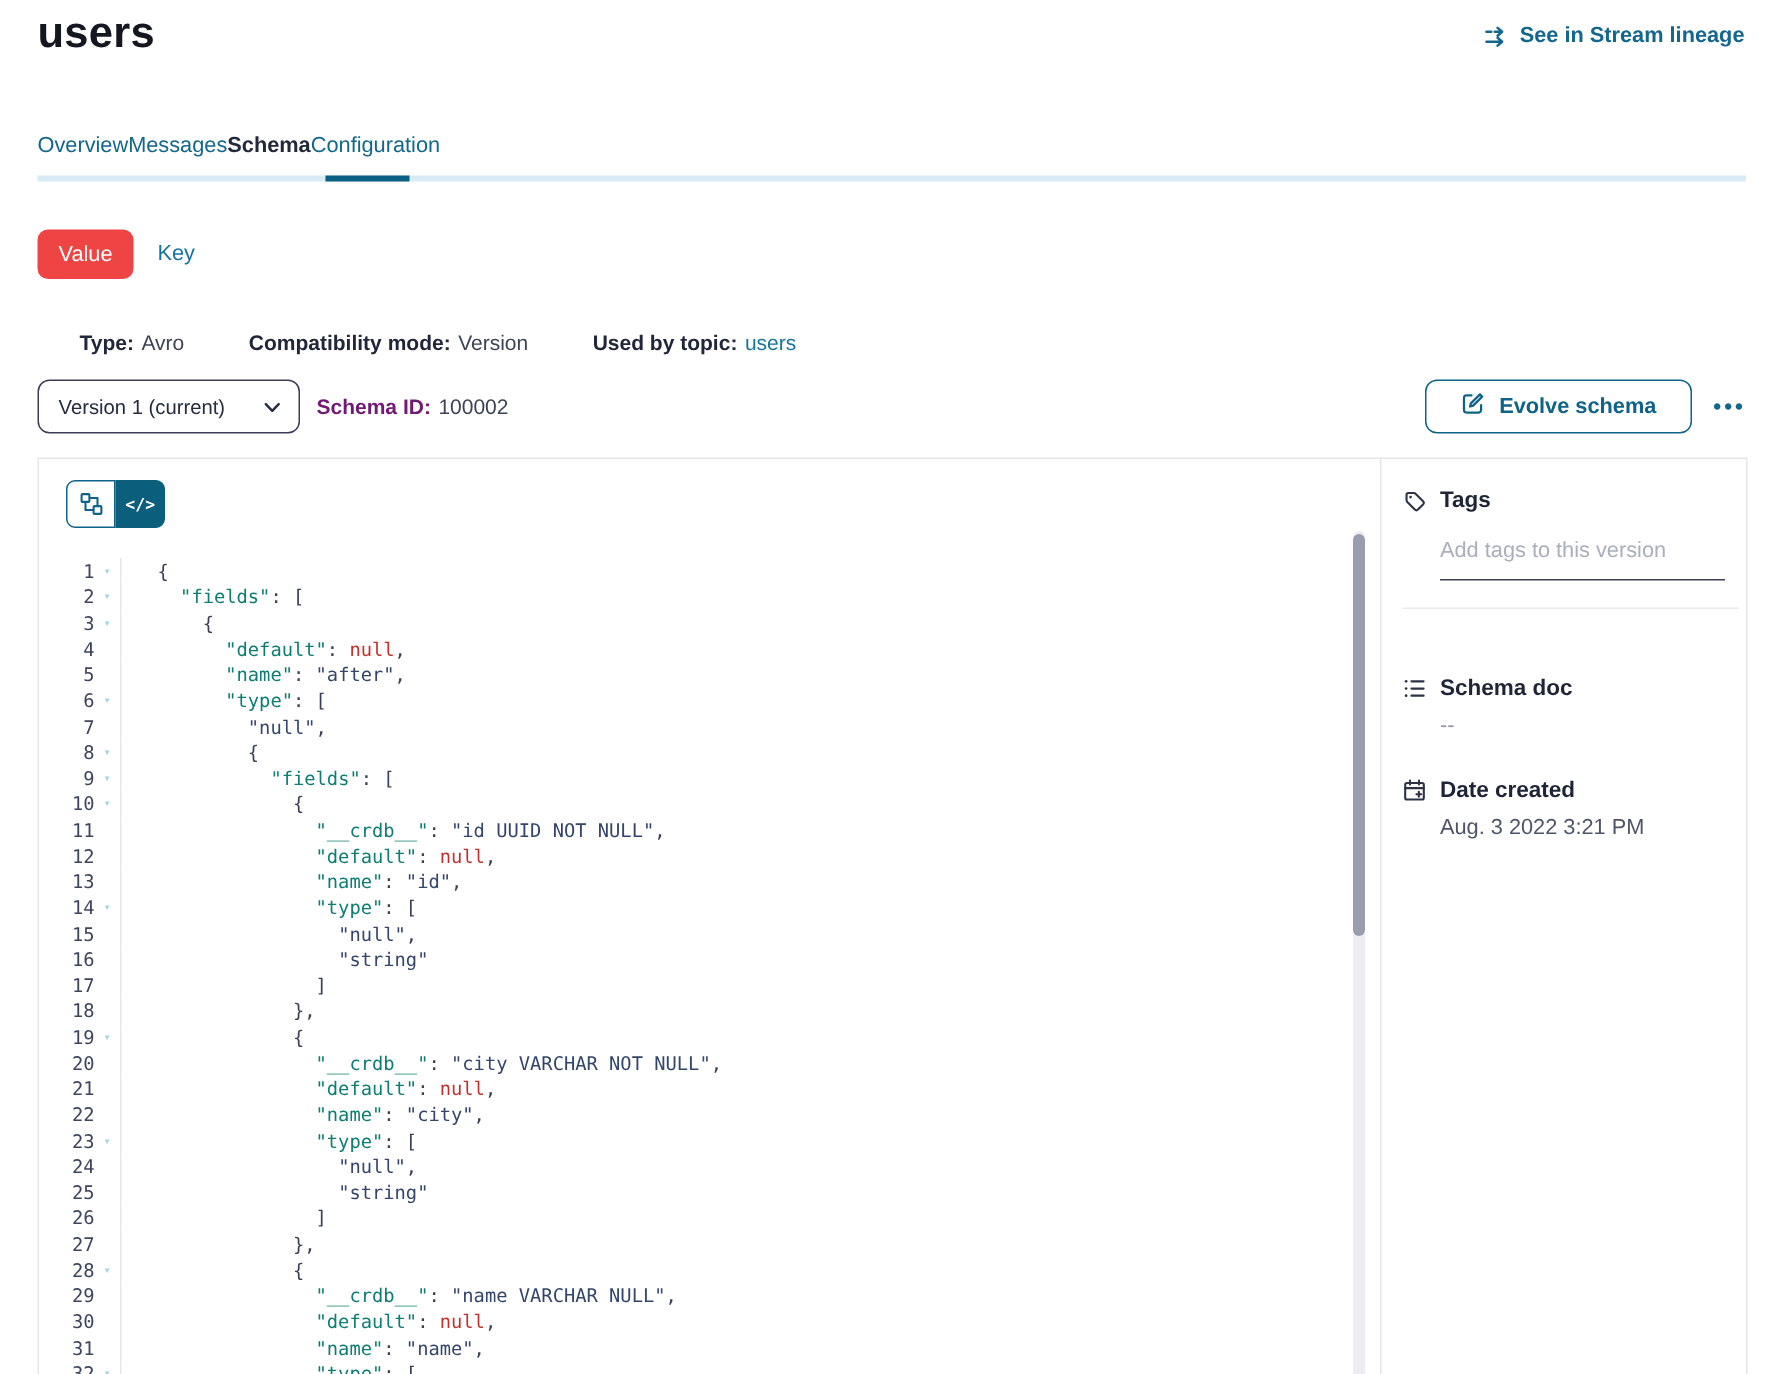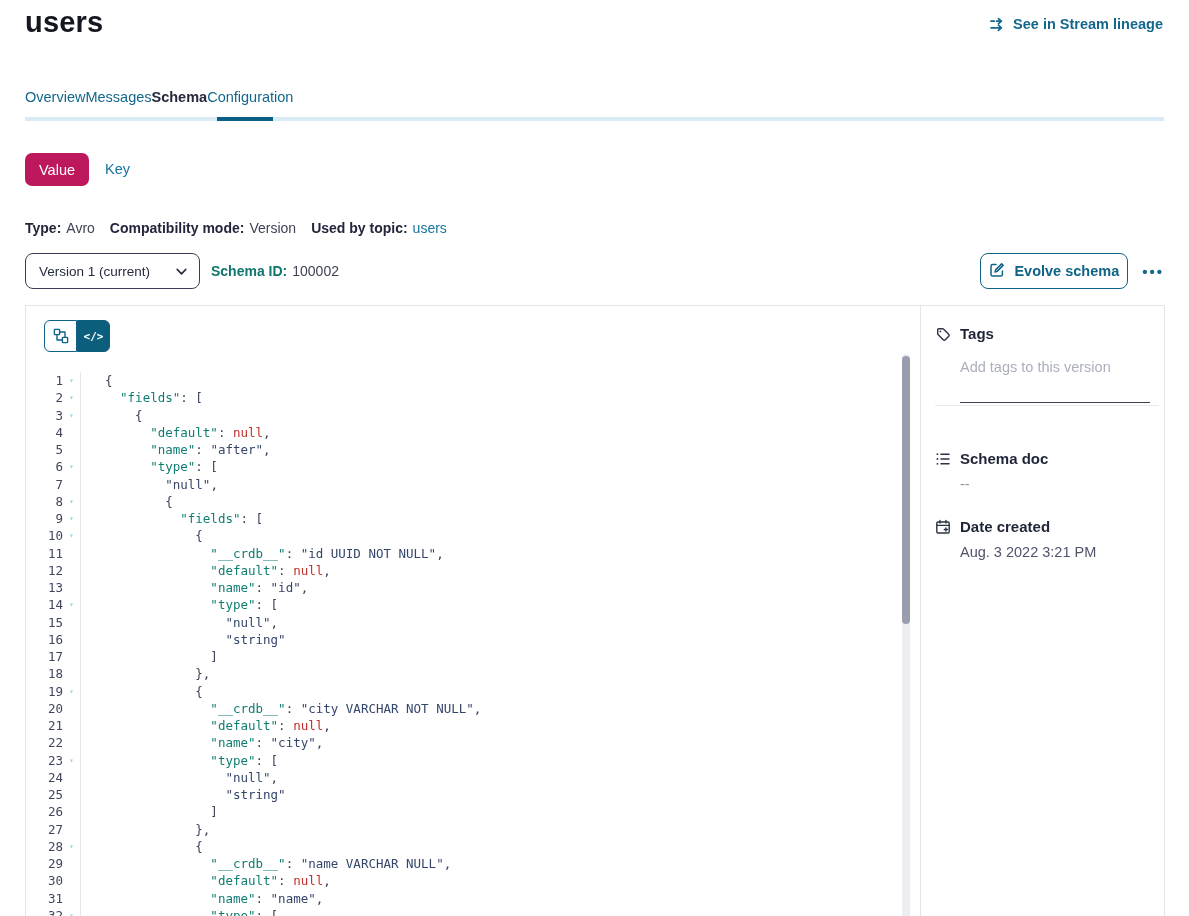--- a/index.html
+++ b/index.html
@@ -14,38 +14,38 @@
     color:#14678c; font-size:14.5px; font-weight:700; cursor:pointer; }
   .lineage svg { display:block; }
   
   .tabs { position:absolute; left:25px; top:89px; display:flex; font-size:14.5px; }
   .tab { color:#14678c; font-weight:500; cursor:pointer; }
   .tab.active { color:#23283a; font-weight:600;text-align:right; }
   .tab-track { position:absolute; left:25px; right:25px; top:117px; height:4px; background:#d9ebf4; }
   .tab-active-bar { position:absolute; left:217px; top:117px; width:56px; height:4px; background:#0b5f82; }
   
   .btn-value { position:absolute; left:25px; top:153px; height:33px; padding:0 14px; border:none;
-    background:#be185d; color:#fff; font-size:14.5px; font-family:inherit; border-radius:7px; cursor:pointer; }
+    background:#ef4444; color:#fff; font-size:14.5px; font-family:inherit; border-radius:7px; cursor:pointer; }
   .link-key { position:absolute; left:105px; top:153px; height:33px; line-height:33px; color:#16749e; font-size:14.5px; cursor:pointer; }
   
   .meta { position:absolute; left:25px; top:220px; display:flex; align-items:center; font-size:14px; color:#3e4355; }
-  .meta b { color:#22263a; font-weight:700; margin-right:5px; }
+  .meta b { color:#22263a; font-weight:700; margin-right:5px;margin-left:28px; }
   .meta .grp { margin-right:15px; display:flex; align-items:center; }
   .meta .lnk { color:#16749e; cursor:pointer; }
   
   .vrow { position:absolute; left:25px; right:25px; top:253px; height:36px; display:flex; align-items:center; }
   .select { position:relative; width:175px; height:36px; border:1px solid #3a3d55; border-radius:8px;
     display:flex; align-items:center; padding:0 13px; font-size:13.5px; color:#262b3f; cursor:pointer; background:#fff; }
   .select svg { position:absolute; right:12px; top:14px; }
-  .schema-id-label { margin-left:11px; font-size:14px; font-weight:700; color:#0f766e; }
+  .schema-id-label { margin-left:11px; font-size:14px; font-weight:700; color:#701a75; }
   .schema-id-value { margin-left:5px; font-size:14px; color:#3e4355; }
   .vspacer { flex:1; }
   .btn-compare { height:36px; padding:0 16px; display:flex; align-items:center; gap:9px; background:#fff;
     border:1px solid #c9cfd8; border-radius:8px; color:#a9b9c6; font-size:14.5px; font-weight:500; font-family:inherit; }
-  .btn-evolve { margin-left:20px; height:36px; padding:0 8px; display:flex; align-items:center; gap:9px; background:#fff;
+  .btn-evolve { margin-left:20px; height:36px; padding:0 23px; display:flex; align-items:center; gap:9px; background:#fff;
     border:1.5px solid #0f6387; border-radius:8px; color:#0f6387; font-size:14.5px; font-weight:700; font-family:inherit; cursor:pointer; }
   .more { margin-left:14px; color:#14678c; font-size:15px; font-weight:700; letter-spacing:2px; cursor:pointer; }
   
   .content { position:absolute; left:25px; top:305px; width:1140px; height:660px;
     border:1px solid #e3e5ea; display:flex; background:#fff; }
   .code-panel { position:relative; width:895px; border-right:1px solid #e3e5ea; }
   .view-toggle { position:absolute; left:18px; top:14px; display:flex; }
   .vt-btn { width:33px; height:32px; display:flex; align-items:center; justify-content:center; cursor:pointer; }
   .vt-tree { background:#fff; border:1px solid #0f6387; border-radius:6px 0 0 6px; color:#0f6387; }
   .vt-code { background:#0c5e7d; border:1px solid #0c5e7d; border-radius:0 6px 6px 0; color:#fff;
@@ -61,21 +61,21 @@
   .tk-s { color:#35466b; }
   .tk-u { color:#c1302b; }
   .tk-p { color:#3a4059; }
   .scrollbar { position:absolute; right:10px; top:48px; width:8px; height:600px; background:#edeef2; border-radius:4px; }
   .scroll-thumb { position:absolute; left:0; top:2px; width:8px; height:268px; background:#9a9dae; border-radius:4px; cursor:grab; }
   
   .sidebar { position:relative; flex:1; }
   .sb-head { display:flex; align-items:center; gap:9px; color:#1f2437; font-size:15px; font-weight:700; }
   .sb-head svg { flex:none; color:#2d3246; }
   .sb-tags { position:absolute; left:14px; top:19px; right:5px; }
-  .tags-input-wrap { margin:16px 0 0 25px; width:190px; border-bottom:1px solid #3d4154; padding-bottom:26px; }
+  .tags-input-wrap { margin:16px 0 0 25px; width:190px; border-bottom:1px solid #3d4154; padding-bottom:10px; }
   .tags-input { width:100%; border:none; outline:none; font-family:inherit; font-size:14.5px; color:#3e4355; background:transparent; }
   .tags-input::placeholder { color:#abafbb; }
   .sb-divider { position:absolute; left:14px; right:5px; top:99px; height:1px; background:#e8eaee; }
   .sb-doc { position:absolute; left:14px; top:144px; right:0; }
   .sb-date { position:absolute; left:14px; top:212px; right:5px; }
   .sb-value { margin:9px 0 0 25px; font-size:14.5px; color:#4f5569; }
   .sb-value.dim { color:#8e94a4; }
 </style>
 </head>
 <body>

